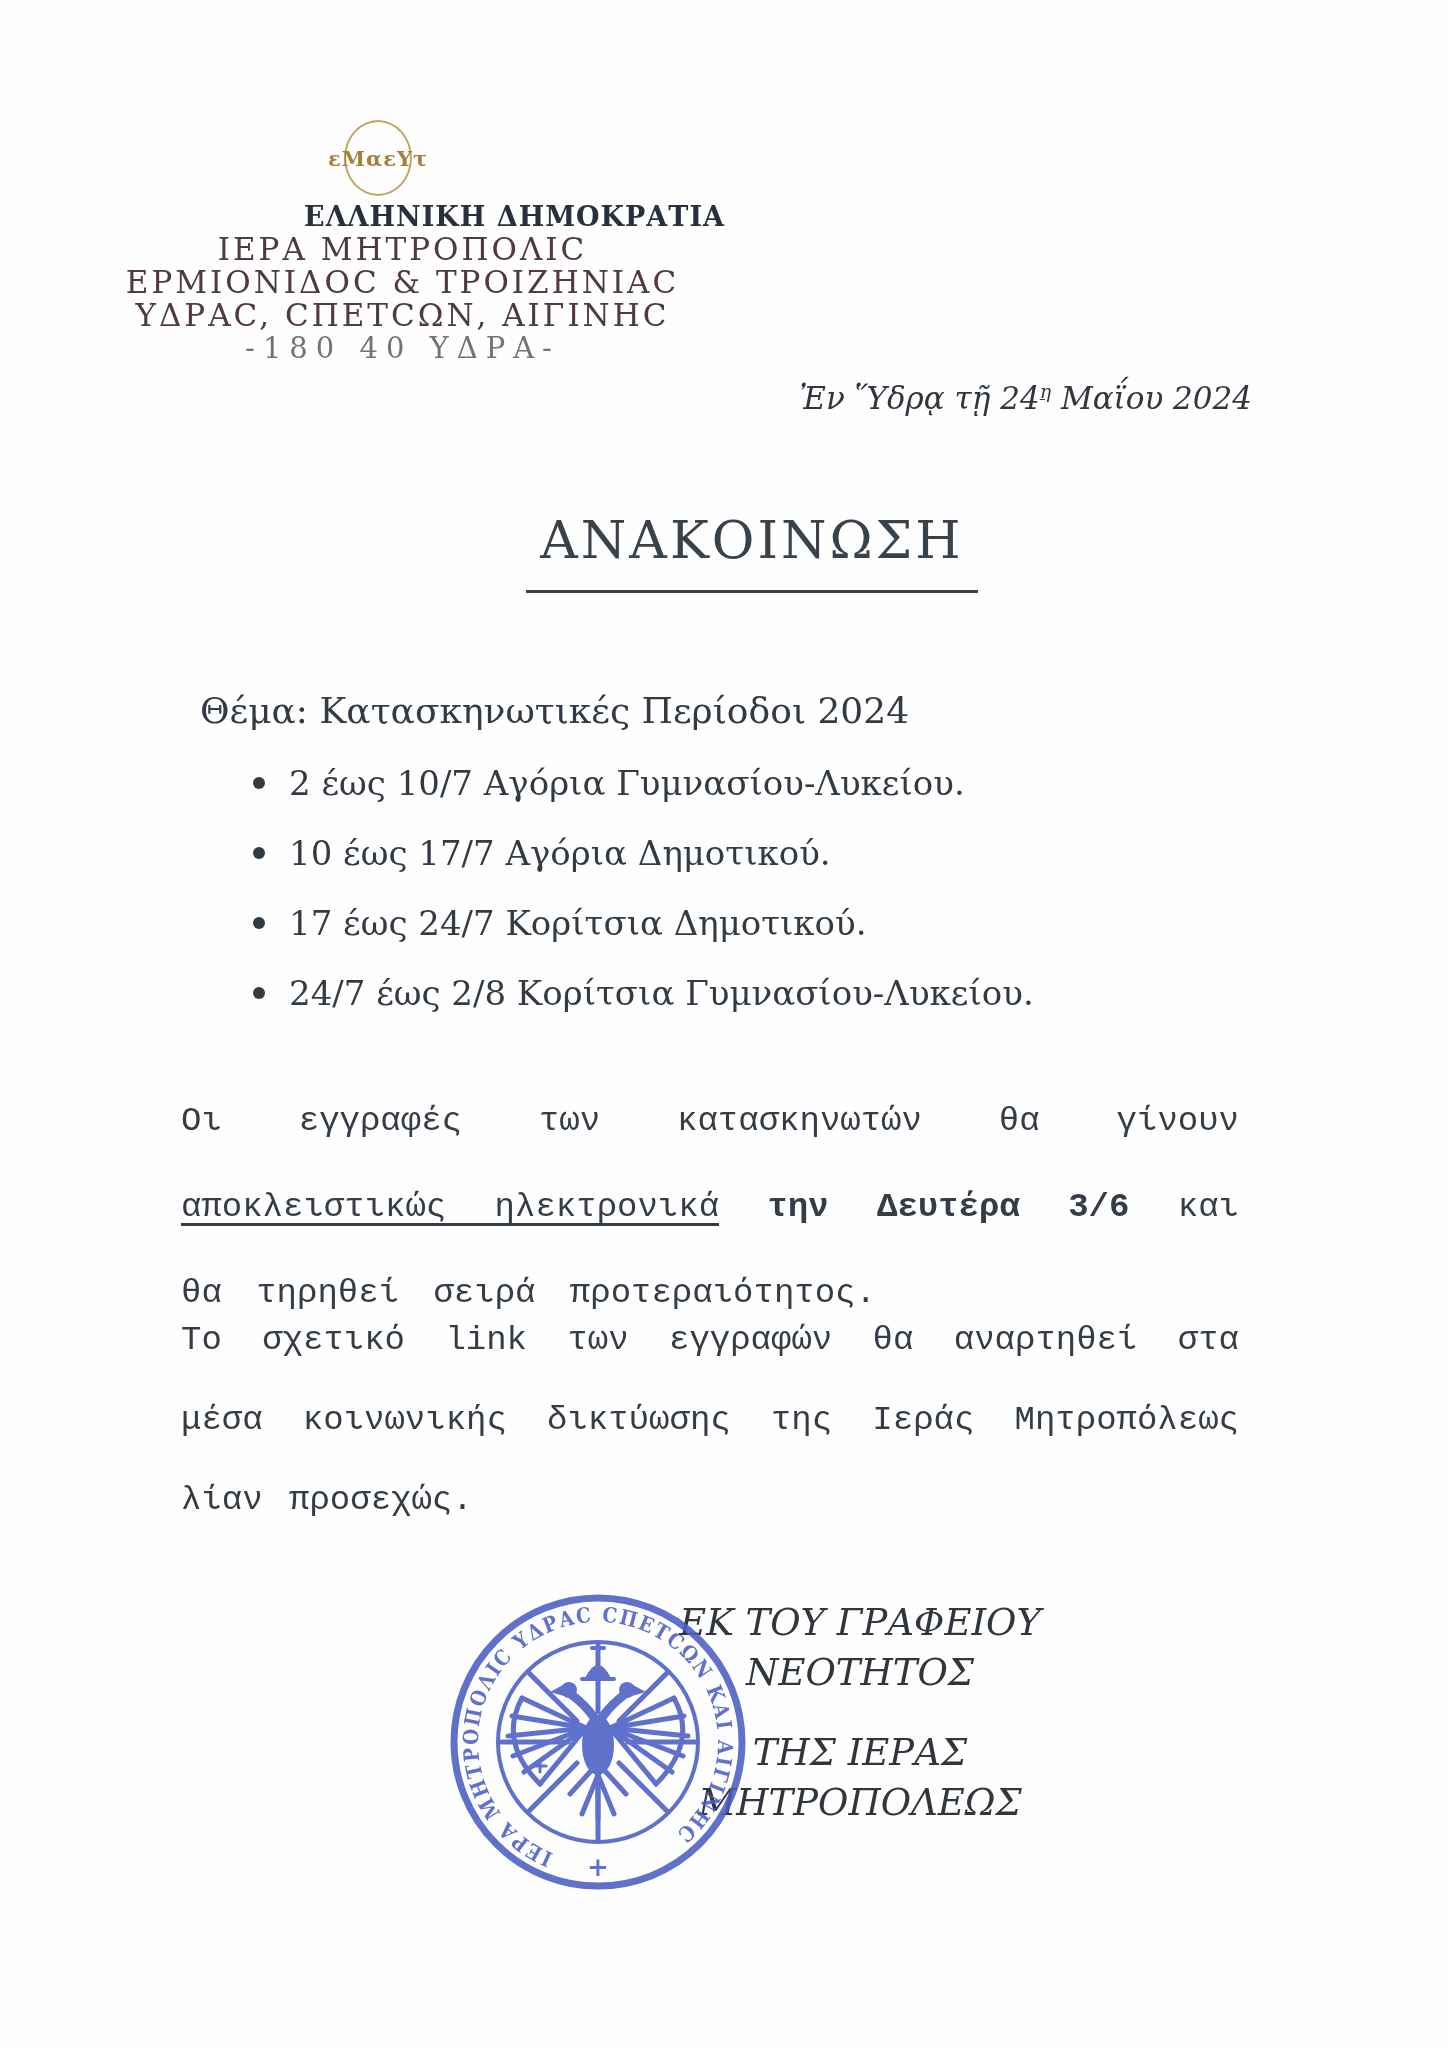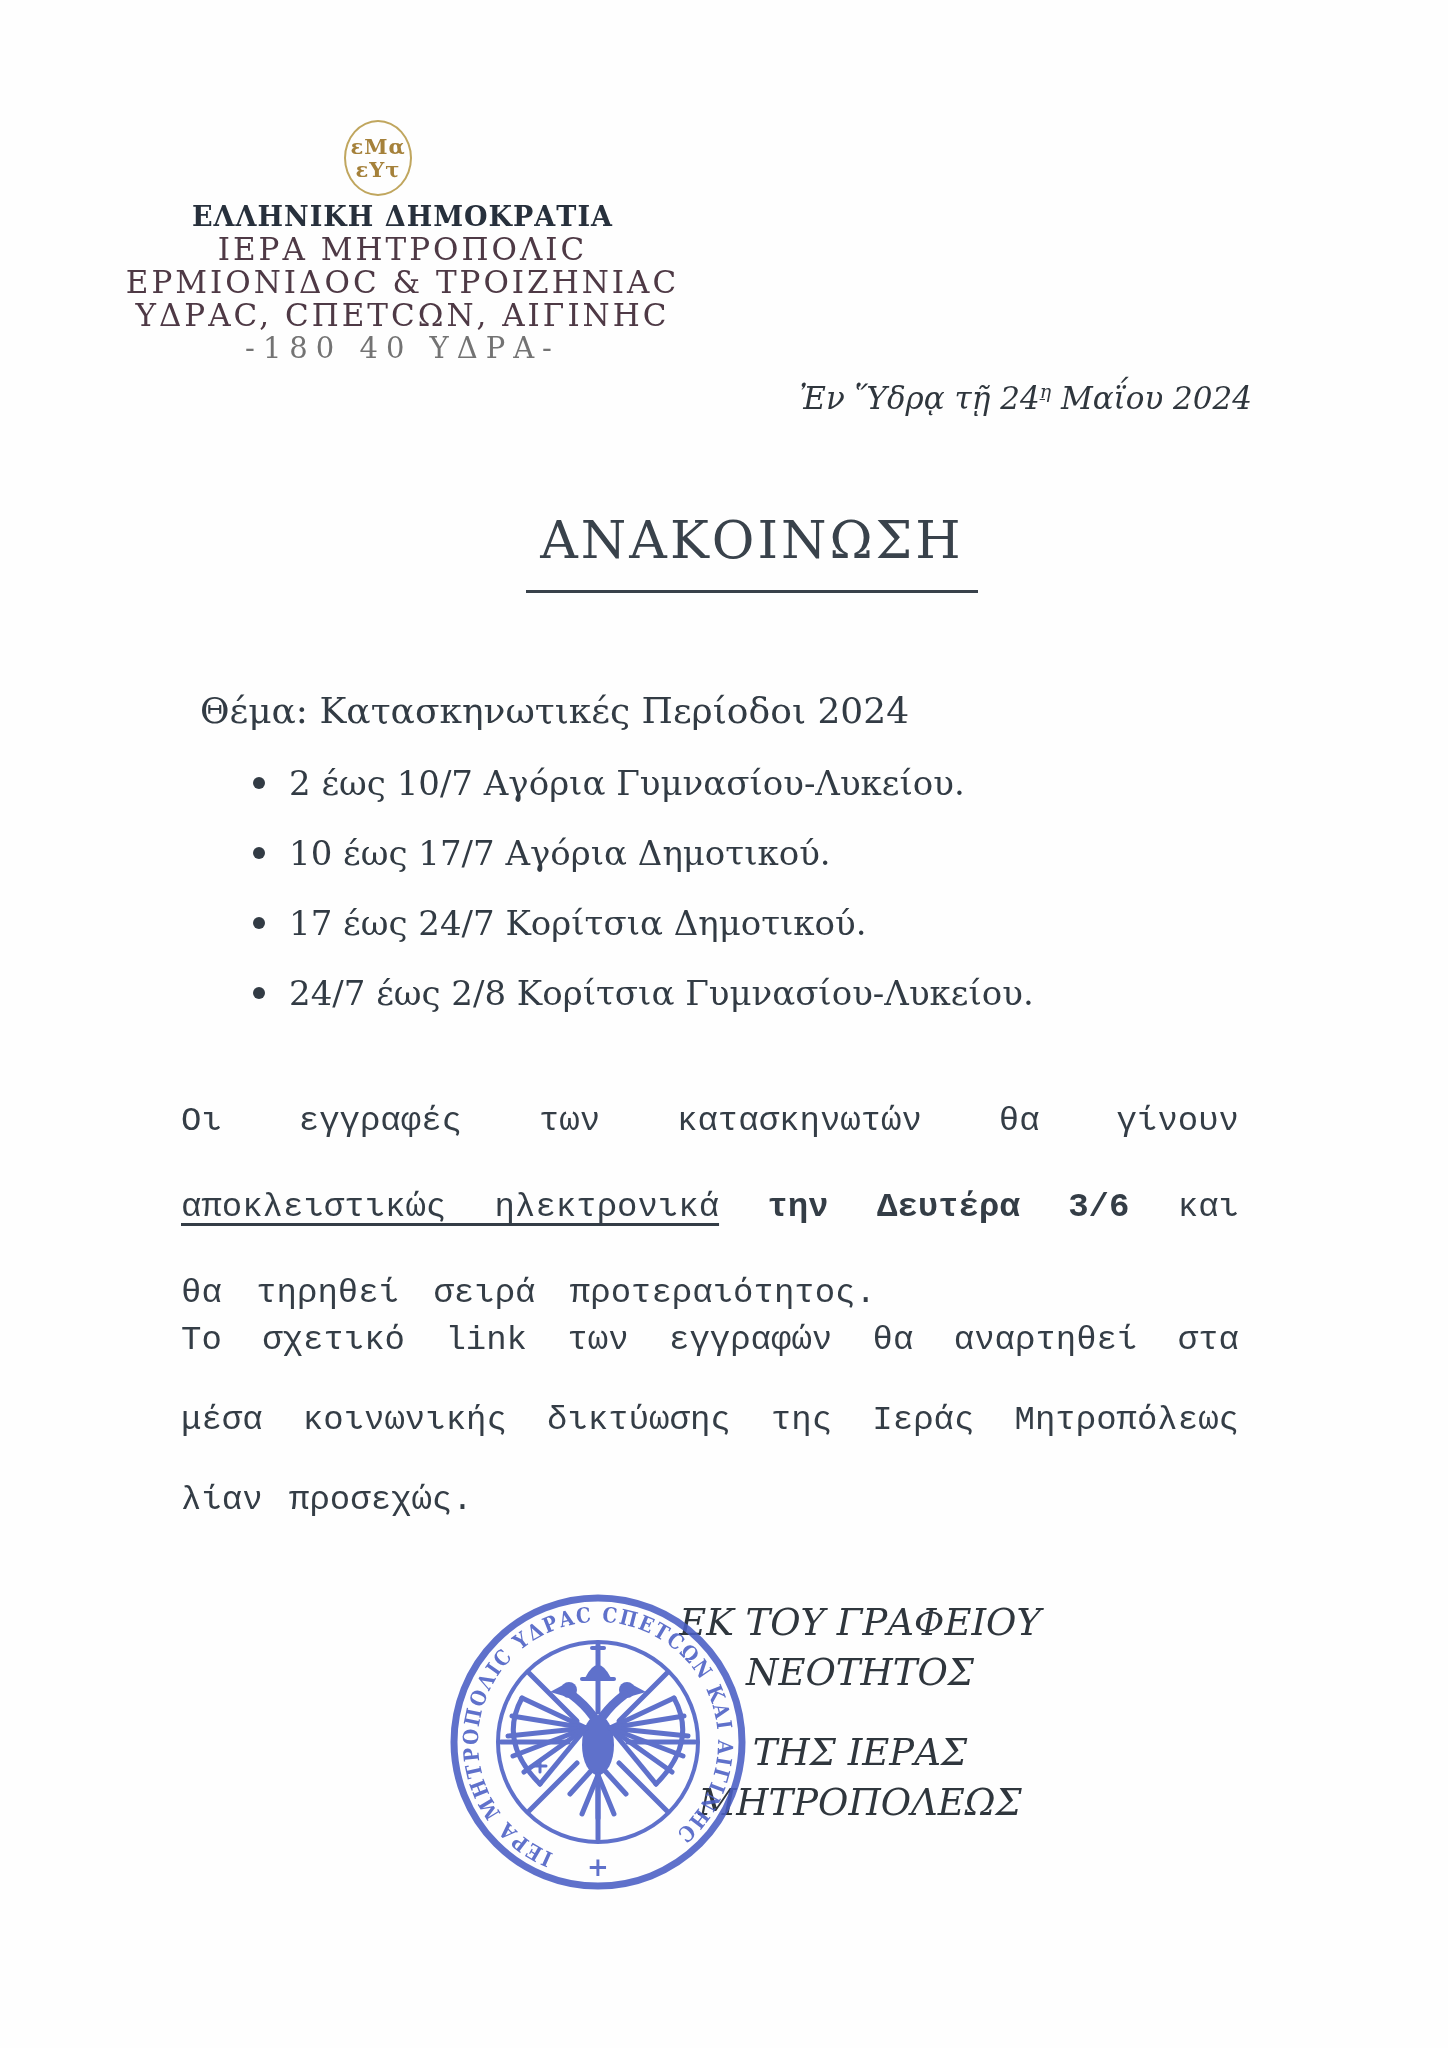--- a/index.html
+++ b/index.html
@@ -6,29 +6,29 @@
   body { background:#888; font-family:"DejaVu Serif","Liberation Serif",serif; }
   .page {
     position:relative; width:1448px; height:2048px; margin:0 auto;
     background:#fefefe; overflow:hidden; color:#3a4148;
   }
 
   
   .logo {
     position:absolute; left:344px; top:120px; width:68px; height:76px;
     border:2px solid #c0a65e; border-radius:50%;
-    display:flex; flex-direction:column; align-items:center; justify-content:center;
+    display:flex; flex-direction:row; align-items:center; justify-content:center;
     color:#a5813a; font-weight:bold; font-size:21px; line-height:23px;
     letter-spacing:1px;
   }
   .letterhead {
     position:absolute; left:80px; top:200px; width:645px; text-align:center;
   }
   .lh-republic {
-    font-size:27px; font-weight:bold; color:#27303c; letter-spacing:1px; line-height:33px;
+    font-size:27px; font-weight:bold; color:#27303c; letter-spacing:1px; line-height:33px;text-align:right;
   }
   .lh-byz {
     font-size:31px; color:#4e3945; letter-spacing:3px; line-height:33px; font-weight:500;
   }
   .lh-addr {
     font-size:29px; color:#737373; letter-spacing:8px; line-height:33px; font-weight:500;
   }
 
   
   .date-line {

